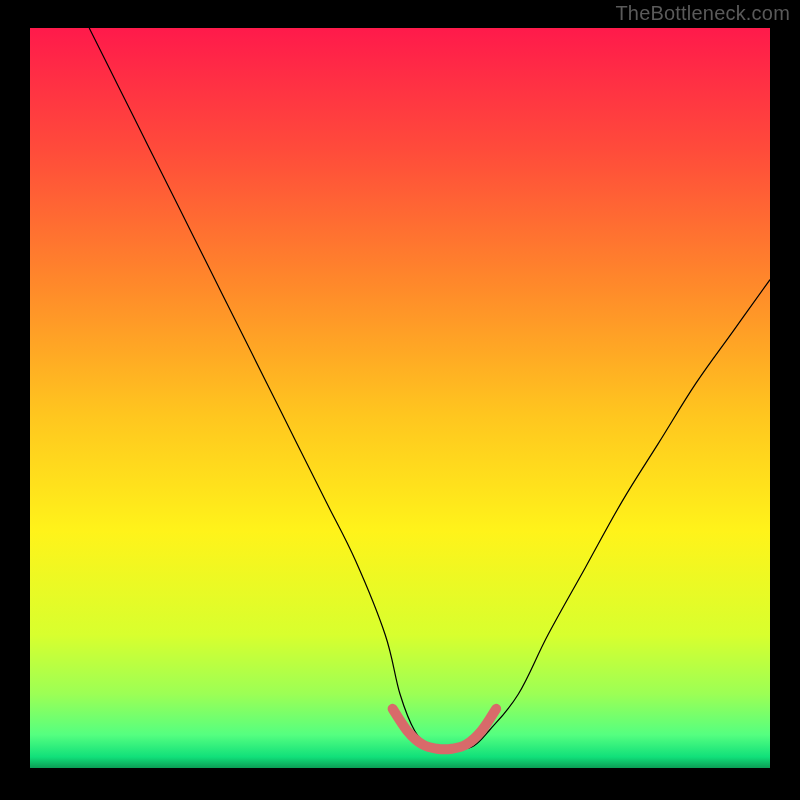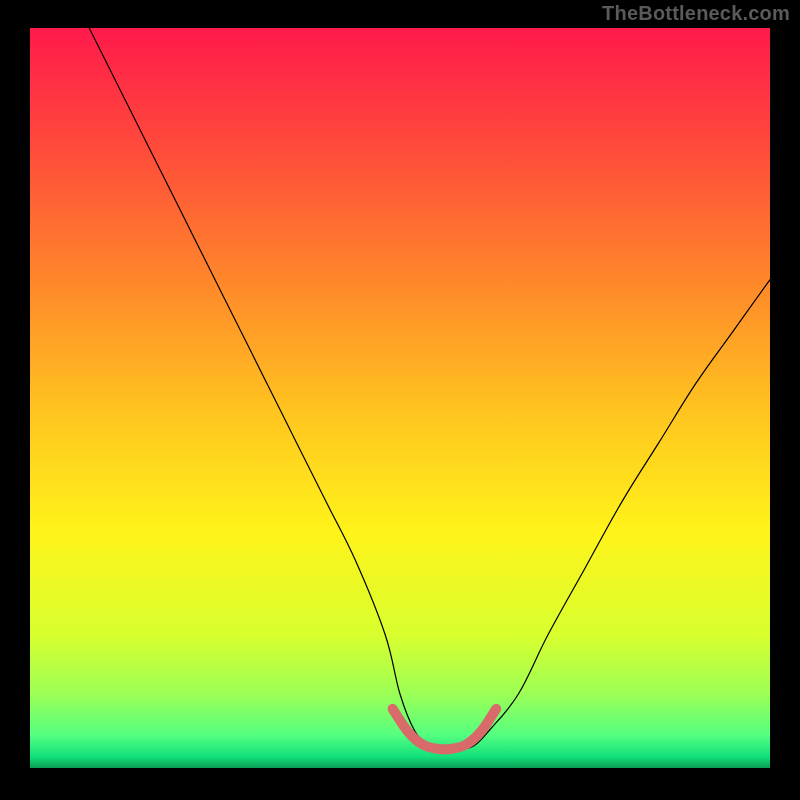--- a/index.html
+++ b/index.html
@@ -16,21 +16,21 @@
     width: 800px;
     height: 800px;
     background: #000;
   }
   .watermark {
     position: absolute;
     top: 2px;
     right: 10px;
     color: #5a5a5a;
     font-size: 20px;
-    font-weight: 700;
+    font-weight: 400;
     letter-spacing: 0.2px;
     z-index: 50;
   }
   .plot-area {
     position: absolute;
     left: 30px;
     top: 28px;
     width: 740px;
     height: 740px;
     overflow: hidden;

